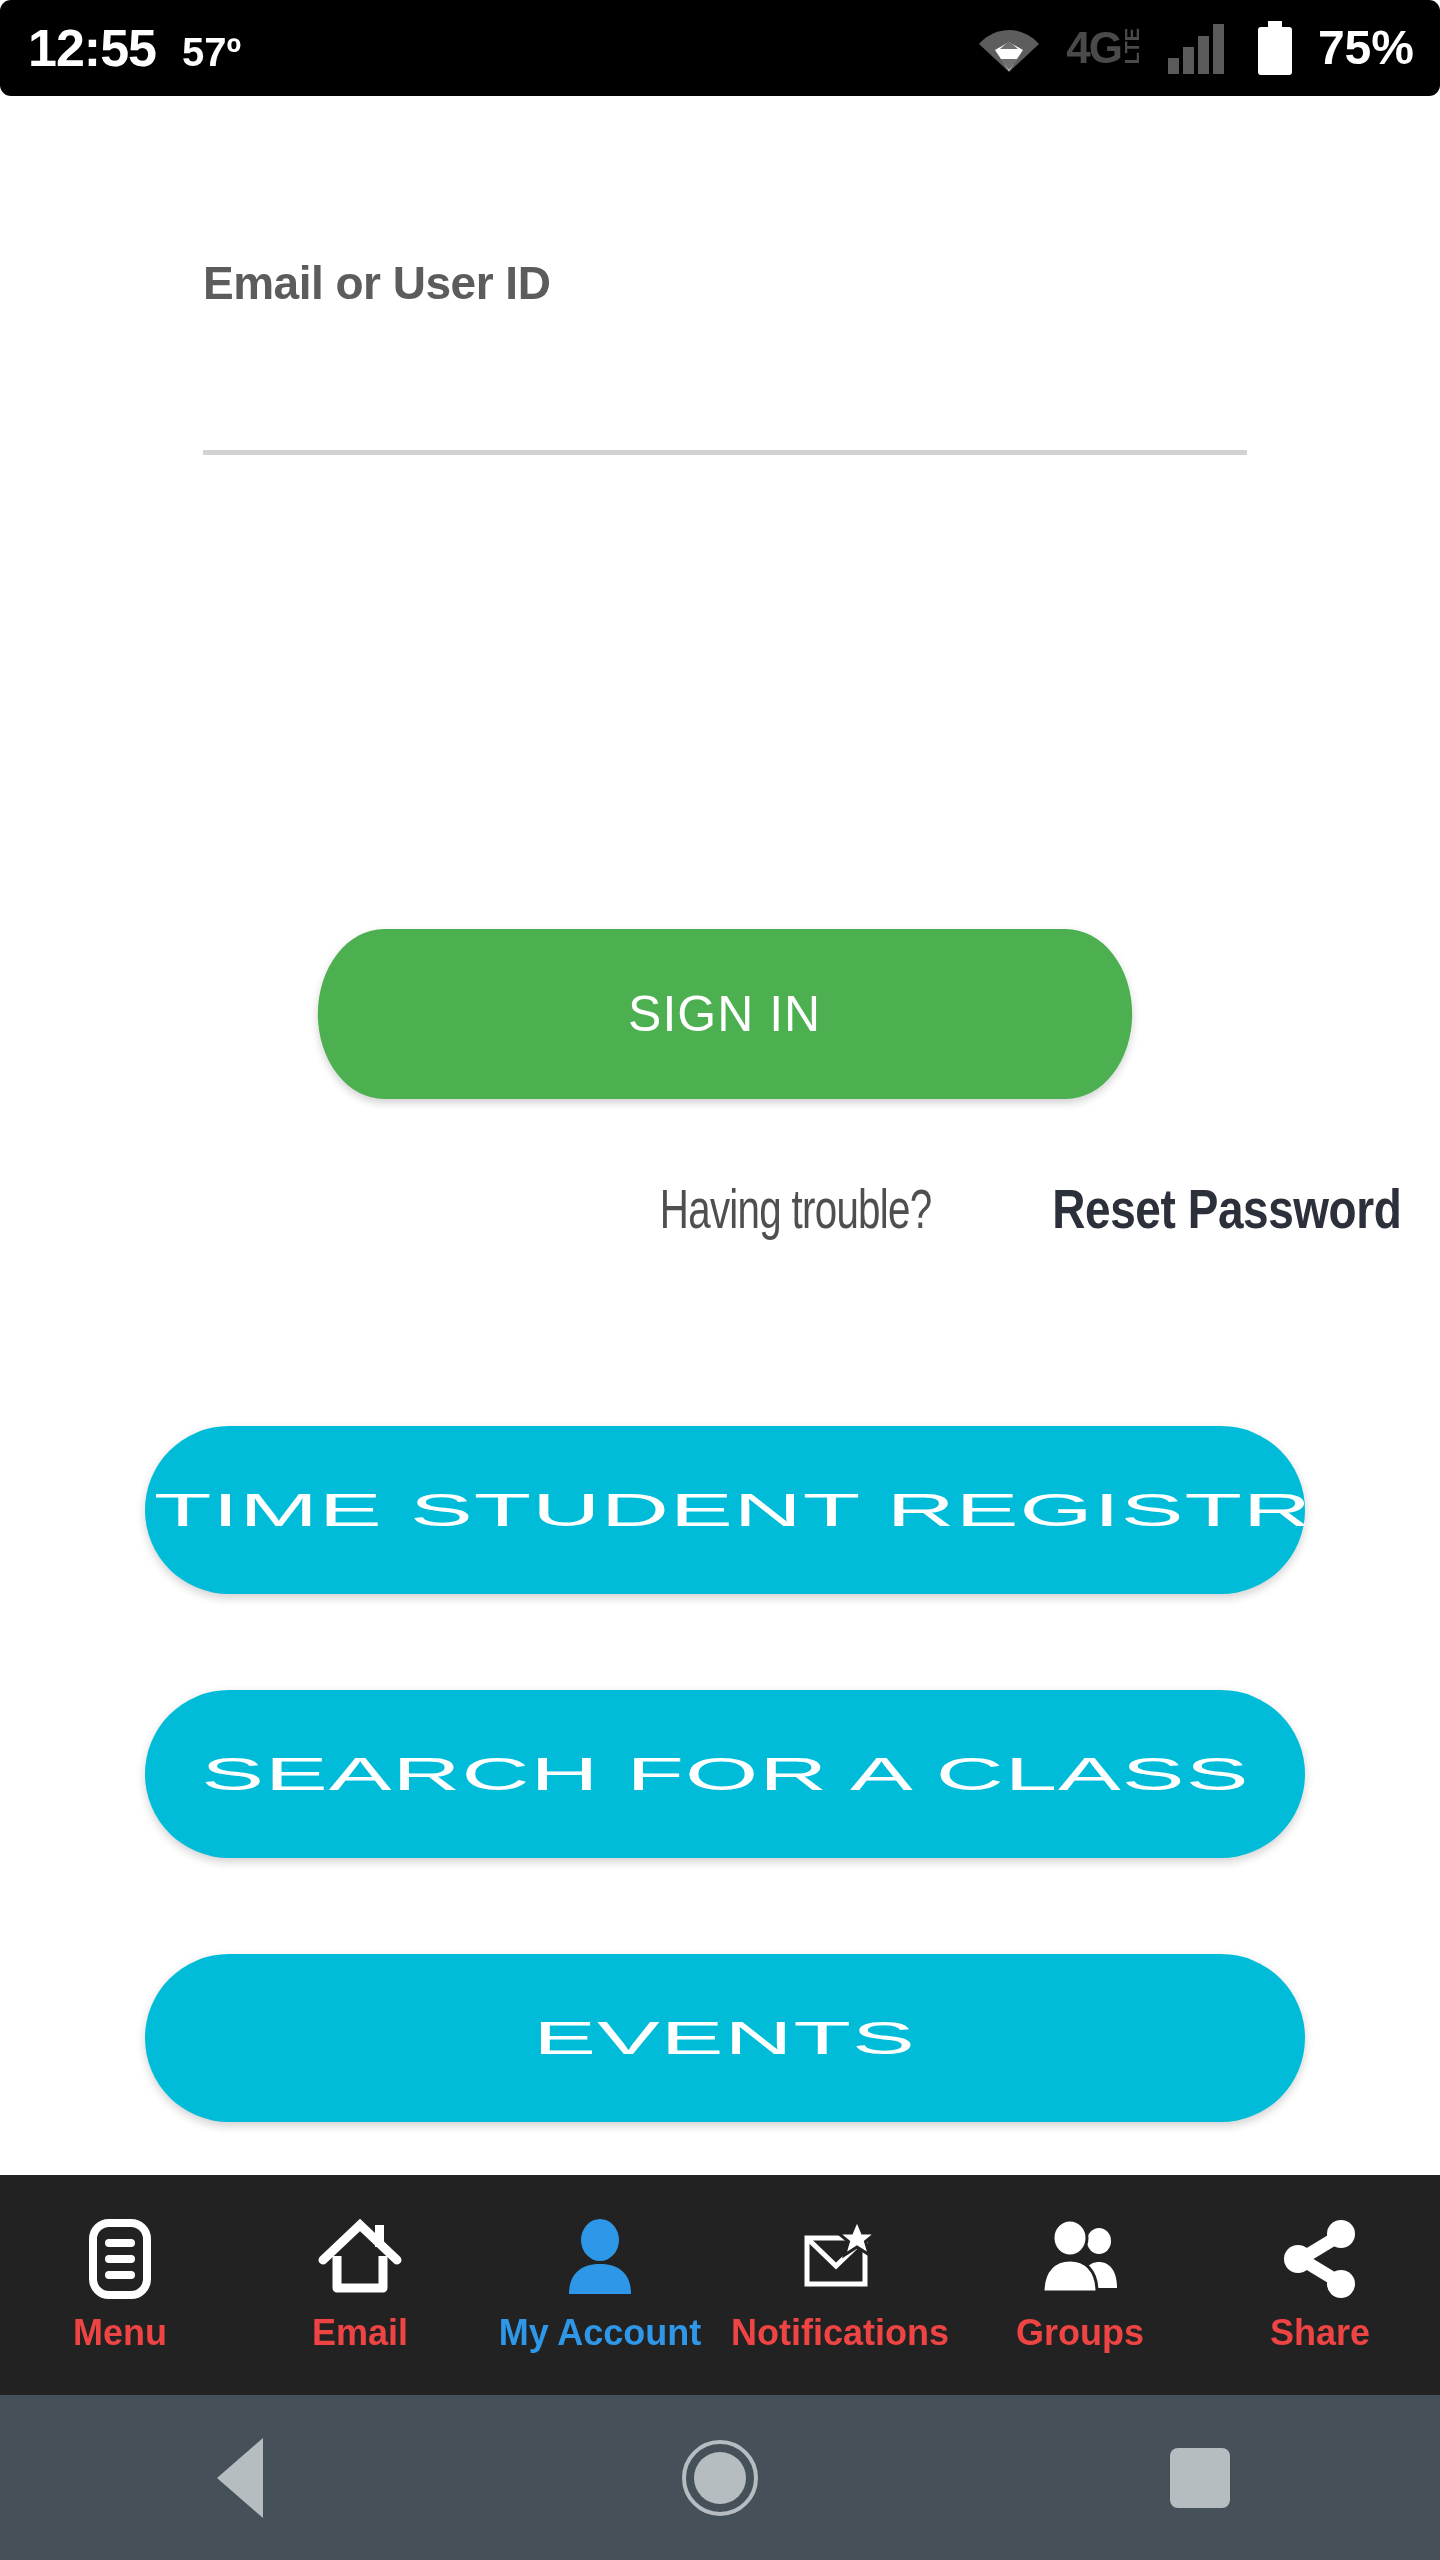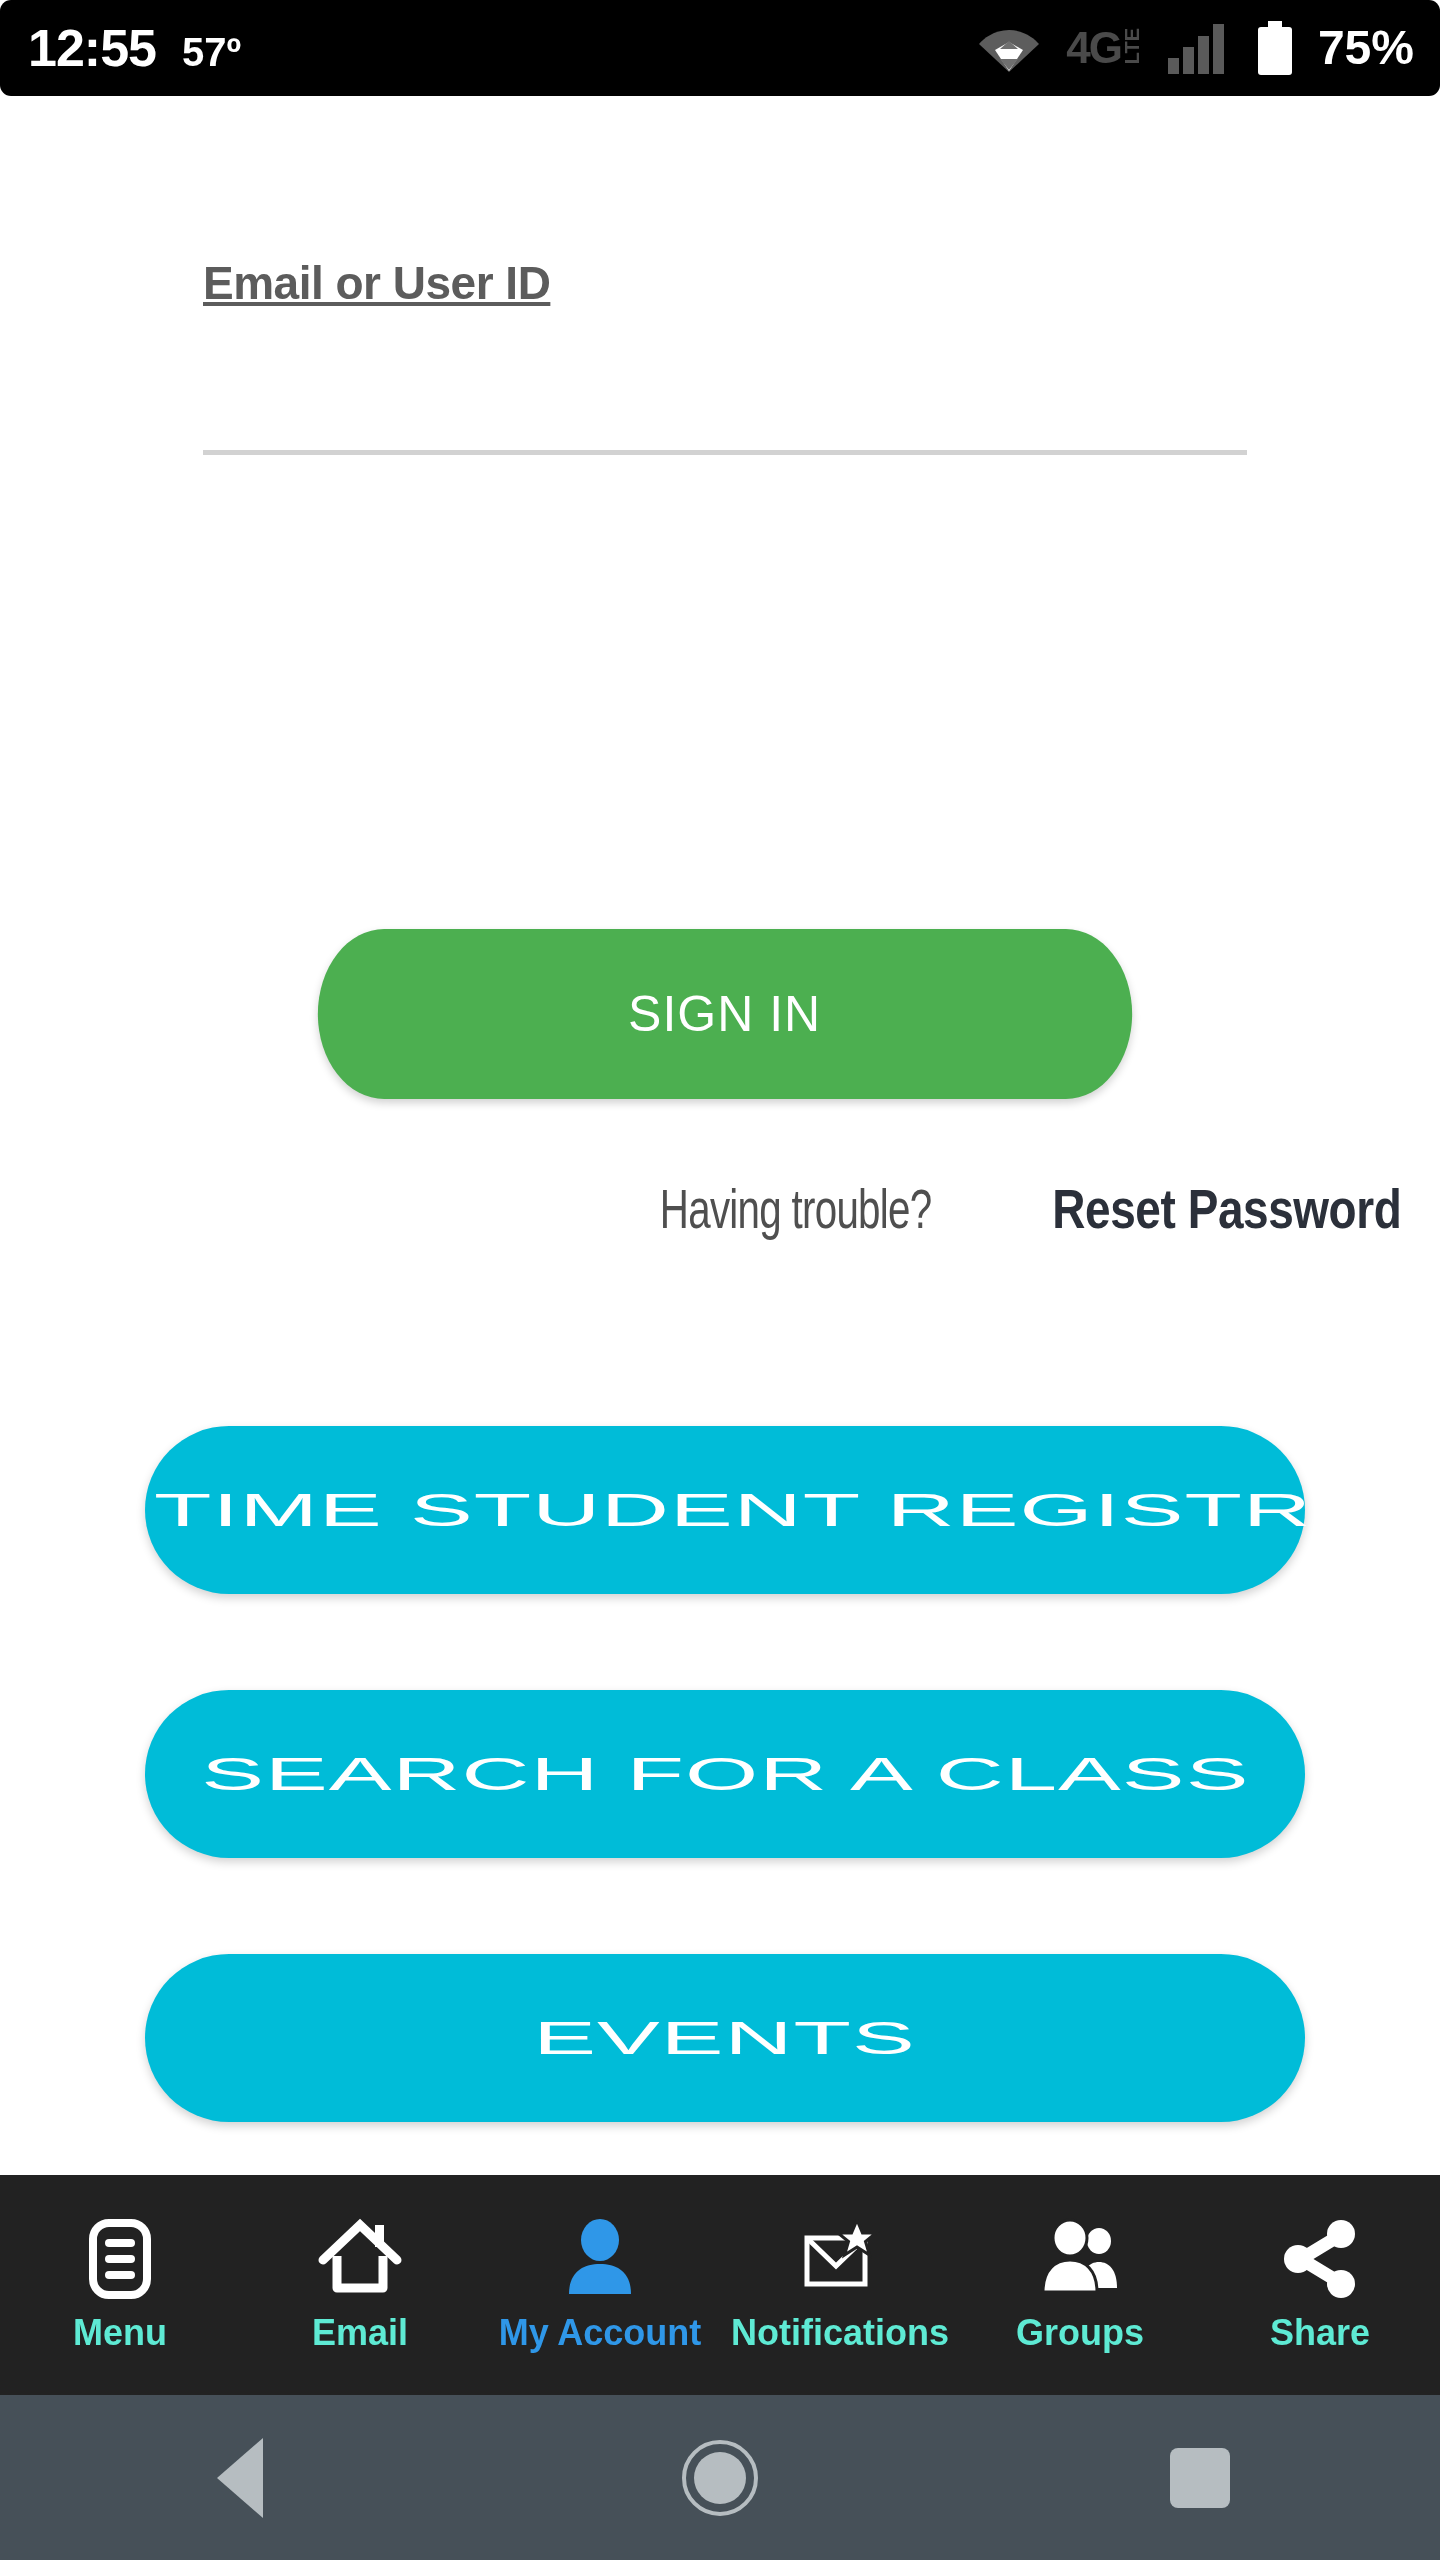--- a/index.html
+++ b/index.html
@@ -41,21 +41,20 @@
   .ic-batt .cap { position:absolute; left:10px; top:0; width:14px; height:7px; background:#fff; }
   .ic-batt .body { position:absolute; left:0; top:6px; width:34px; height:48px; background:#fff; border-radius:3px; }
 
   
   .content { position:absolute; left:0; top:96px; width:1440px; height:2079px; background:#fff; }
 
   .field { position:absolute; }
   .field-label {
     font-size:46px; font-weight:bold; color:#5c5c5c; letter-spacing:-0.5px;
     white-space:nowrap;
-    text-decoration:underline;
   }
   .field-input {
     border:none; outline:none; background:transparent;
     font-family:"Liberation Sans", sans-serif;
     font-size:44px; color:#3a3a3a; padding:0; width:100%; height:70px;
   }
   .field-underline { height:5px; background:#d2d2d2; }
 
   #email-field-wrap { left:203px; top:160px; width:1044px; }
   #email-field-wrap .field-label { margin-bottom:70px; }
@@ -113,21 +112,21 @@
   
   .appnav {
     position:absolute; left:0; top:2175px; width:1440px; height:220px;
     background:#222222; display:flex; align-items:center;
   }
   .navitem {
     flex:1 1 0; height:100%;
     display:flex; flex-direction:column; align-items:center; justify-content:center;
     gap:10px; cursor:pointer;
   }
-  .navitem .nav-label { font-size:36px; font-weight:bold; color:#5eead4; white-space:nowrap; }
+  .navitem .nav-label { font-size:36px; font-weight:bold; color:#ef4444; white-space:nowrap; }
   .navitem.active .nav-label { color:#2f97e8; }
   .nav-icon { width:86px; height:86px; position:relative; display:block; }
 
   
   .sysbar {
     position:absolute; left:0; top:2395px; width:1440px; height:165px;
     background:#465058; display:flex; align-items:center; justify-content:space-around;
   }
   .sysbtn { width:120px; height:120px; display:flex; align-items:center; justify-content:center; cursor:pointer; }
   .sys-back { width:0; height:0; border-top:40px solid transparent; border-bottom:40px solid transparent;

